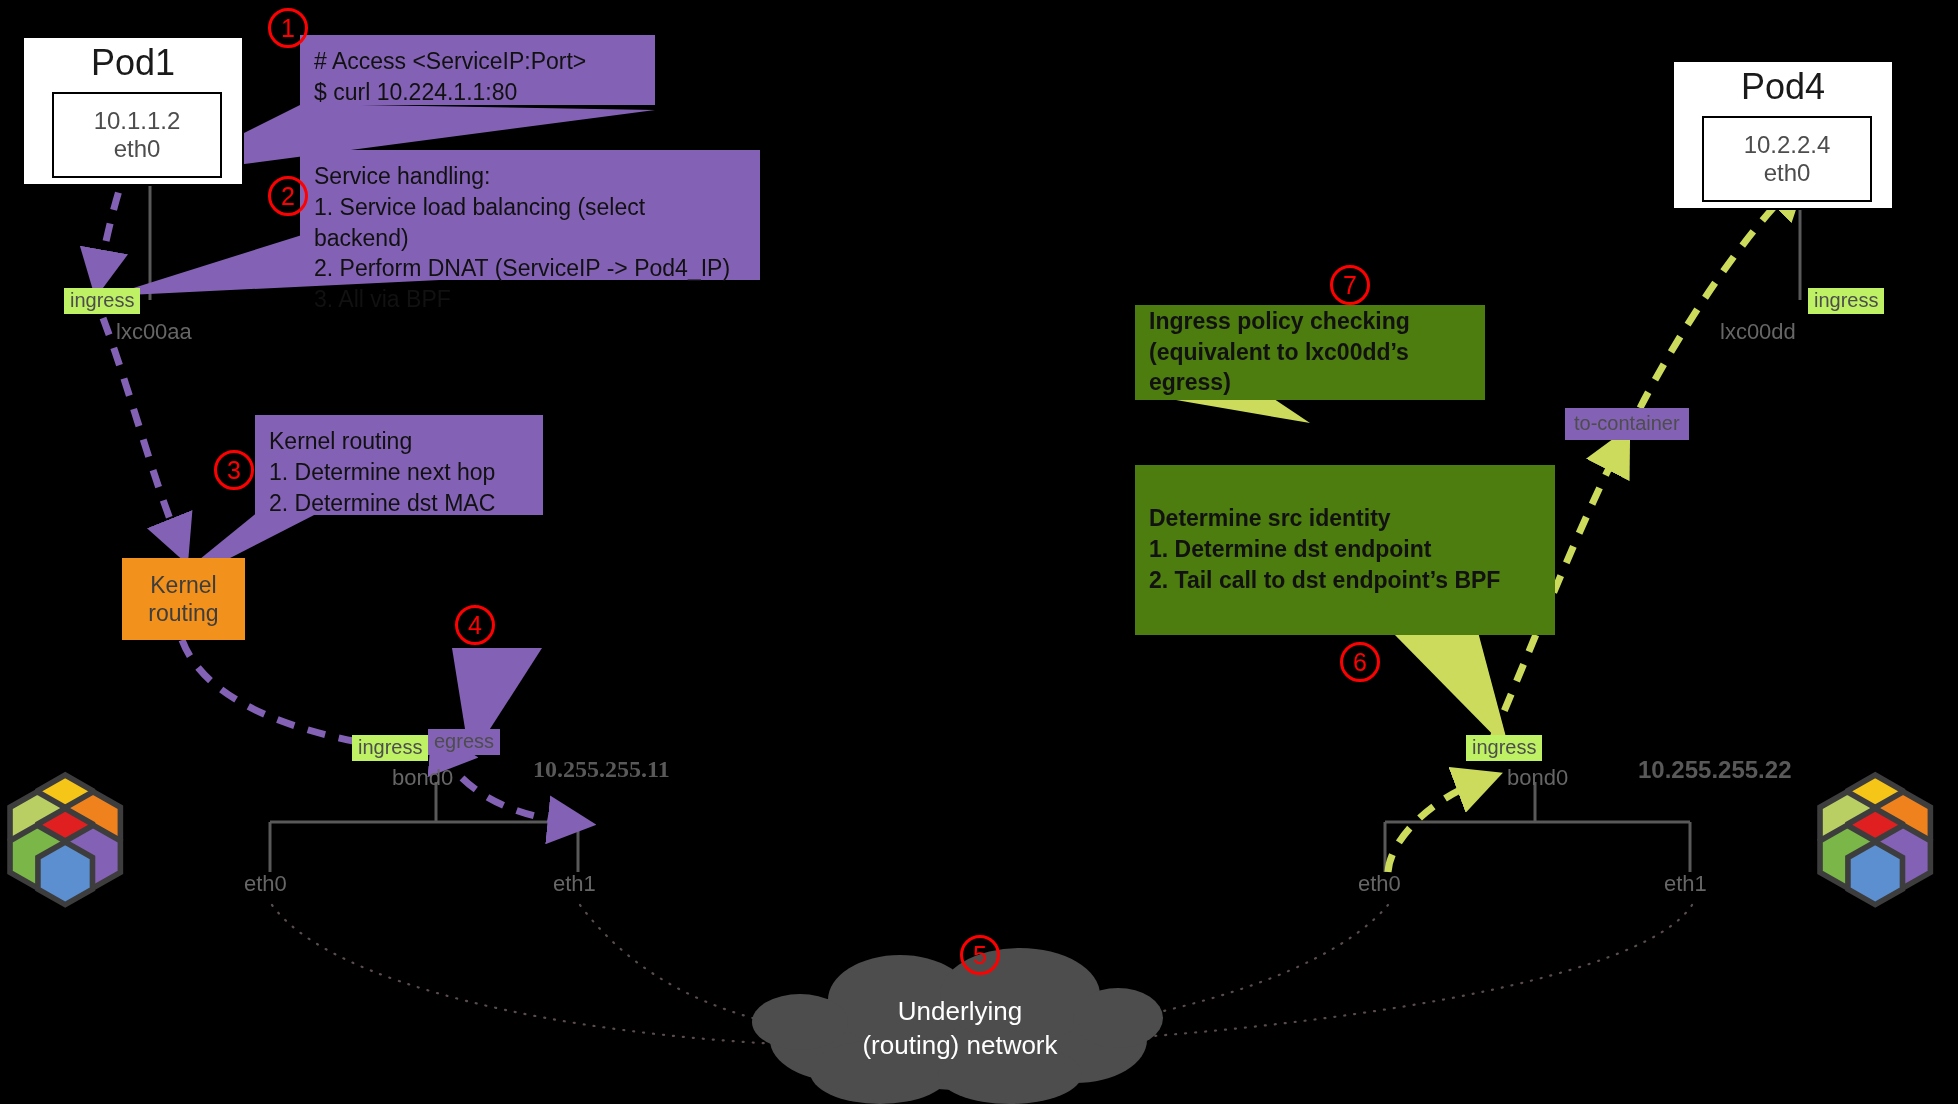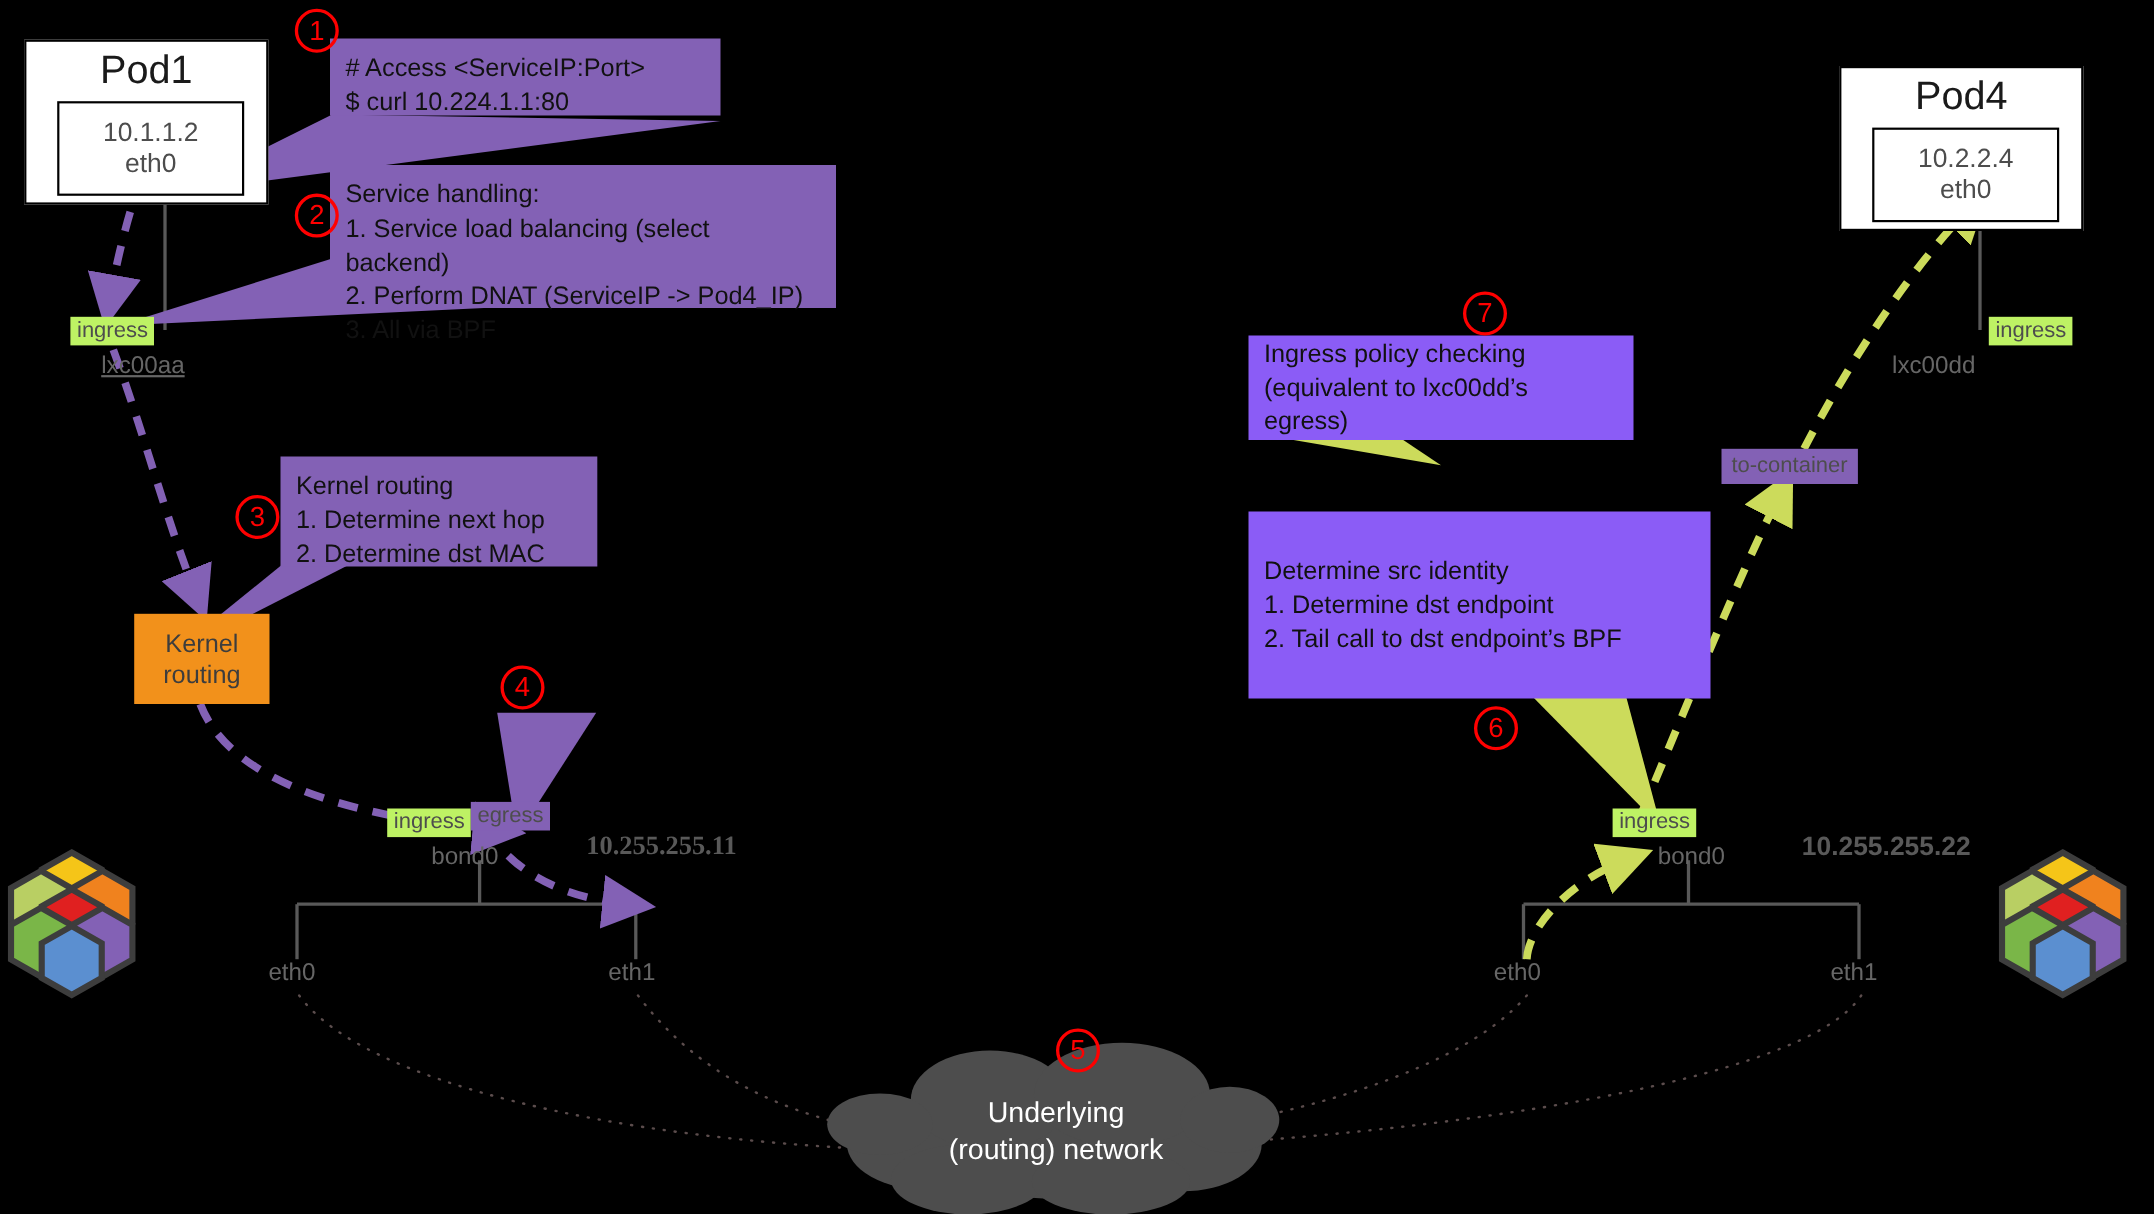--- a/index.html
+++ b/index.html
@@ -85,21 +85,21 @@
   .callout {
     position: absolute;
     box-sizing: border-box;
     padding: 11px 14px 12px 14px;
     font-size: 23px;
     line-height: 1.34;
     color: #111111;
     white-space: pre-line;
   }
   .callout.purple { background: #8361b5; }
-  .callout.green  { background: #8b5cf6; }
+  .callout.green  { background: #4d7c0f; font-weight: bold; }
 
   
   .kernel-box {
     position: absolute;
     background: #f2911b;
     color: #3d3d3d;
     font-size: 23px;
     line-height: 1.22;
     display: flex;
     flex-direction: column;
@@ -250,21 +250,21 @@
 
   <div class="pod-box" style="left:1672px; top:36px; width:222px; height:150px;margin-top:24px;">
     <div class="pod-title">Pod4</div>
     <div class="pod-iface">
       <span>10.2.2.4</span>
       <span>eth0</span>
     </div>
   </div>
 
   <div class="chip green" style="left:64px; top:288px;">ingress</div>
-  <div class="glabel" style="left:92px; top:320px;text-decoration:underline;">lxc00aa</div>
+  <div class="glabel" style="left:116px; top:320px;">lxc00aa</div>
 
   <div class="chip green" style="left:1808px; top:288px;">ingress</div>
   <div class="glabel" style="left:1720px; top:320px;">lxc00dd</div>
 
   <div class="kernel-box" style="left:122px; top:558px; width:123px; height:82px;">Kernel
 routing</div>
 
   <div class="chip green" style="left:352px; top:735px;">ingress</div>
   <div class="chip purple" style="left:428px; top:729px;">egress</div>
   <div class="glabel" style="left:392px; top:766px;">bond0</div>

